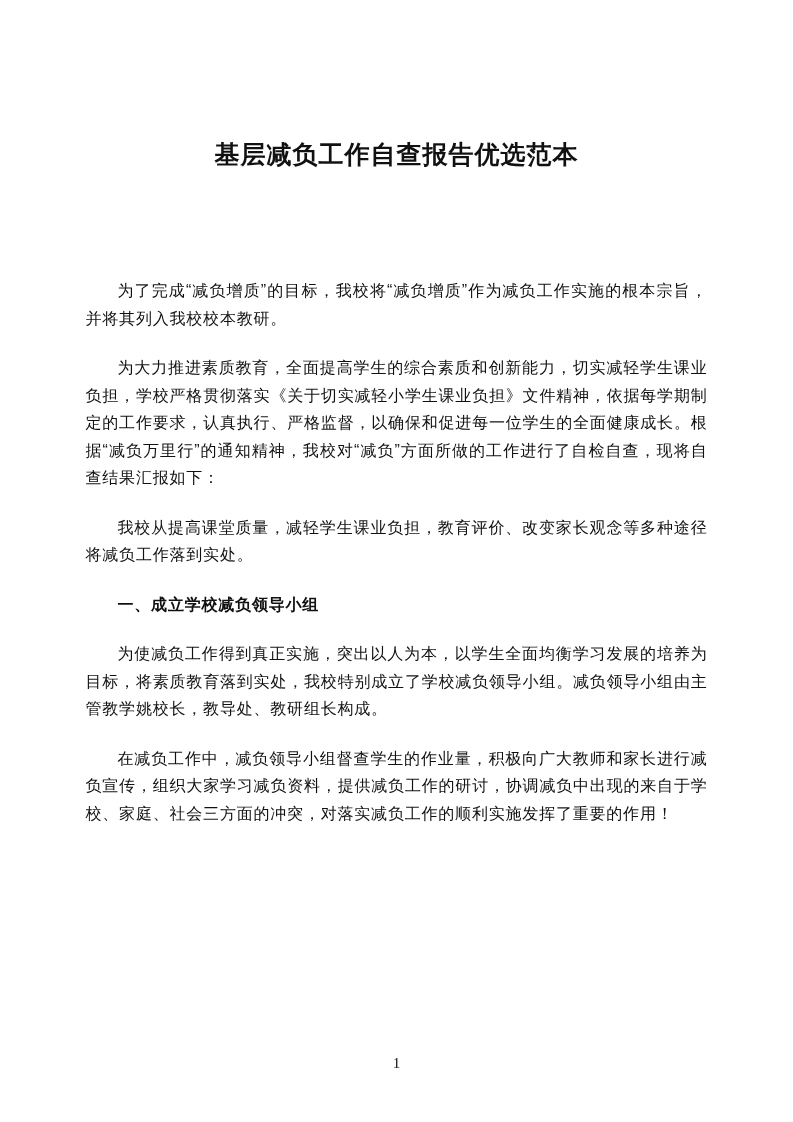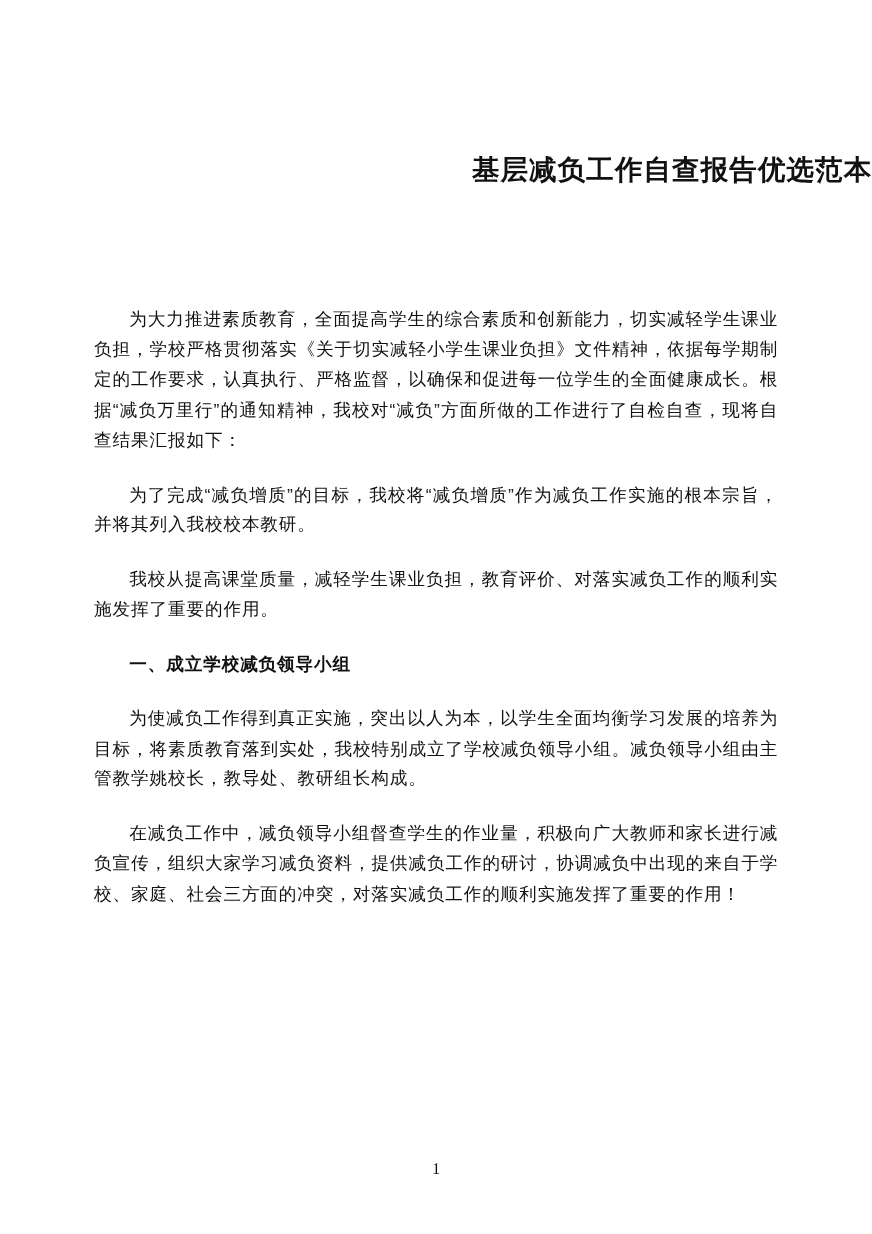--- a/index.html
+++ b/index.html
@@ -12,21 +12,21 @@
     width: 793px;
     height: 1122px;
     background: #ffffff;
     overflow: hidden;
     font-family: "Liberation Sans", sans-serif;
     color: #111111;
   }
   .doc-title {
     margin: 0;
     padding-top: 138px;
-    text-align: right;
+    text-align: center;
     font-size: 25px;
     font-weight: bold;
     letter-spacing: 1px;
     color: #111111;
   }
   .doc-body {
     margin: 106px auto 0 auto;
     width: 622px;
     font-size: 16px;
     line-height: 27.5px;
@@ -54,25 +54,25 @@
   }
 </style>
 </head>
 <body>
 
 <div class="page">
 
   <h1 class="doc-title">基层减负工作自查报告优选范本</h1>
 
   <div class="doc-body">
+    <p class="para">为了完成“减负增质”的目标，我校将“减负增质”作为减负工作实施的根本宗旨，并将其列入我校校本教研。</p>
+
     <p class="para">为大力推进素质教育，全面提高学生的综合素质和创新能力，切实减轻学生课业负担，学校严格贯彻落实《关于切实减轻小学生课业负担》文件精神，依据每学期制定的工作要求，认真执行、严格监督，以确保和促进每一位学生的全面健康成长。根据“减负万里行”的通知精神，我校对“减负”方面所做的工作进行了自检自查，现将自查结果汇报如下：</p>
 
-    <p class="para">为了完成“减负增质”的目标，我校将“减负增质”作为减负工作实施的根本宗旨，并将其列入我校校本教研。</p>
-
-    <p class="para">我校从提高课堂质量，减轻学生课业负担，教育评价、对落实减负工作的顺利实施发挥了重要的作用。</p>
+    <p class="para">我校从提高课堂质量，减轻学生课业负担，教育评价、改变家长观念等多种途径将减负工作落到实处。</p>
 
     <p class="para heading">一、成立学校减负领导小组</p>
 
     <p class="para">为使减负工作得到真正实施，突出以人为本，以学生全面均衡学习发展的培养为目标，将素质教育落到实处，我校特别成立了学校减负领导小组。减负领导小组由主管教学姚校长，教导处、教研组长构成。</p>
 
     <p class="para">在减负工作中，减负领导小组督查学生的作业量，积极向广大教师和家长进行减负宣传，组织大家学习减负资料，提供减负工作的研讨，协调减负中出现的来自于学校、家庭、社会三方面的冲突，对落实减负工作的顺利实施发挥了重要的作用！</p>
 
 
   </div>
 

